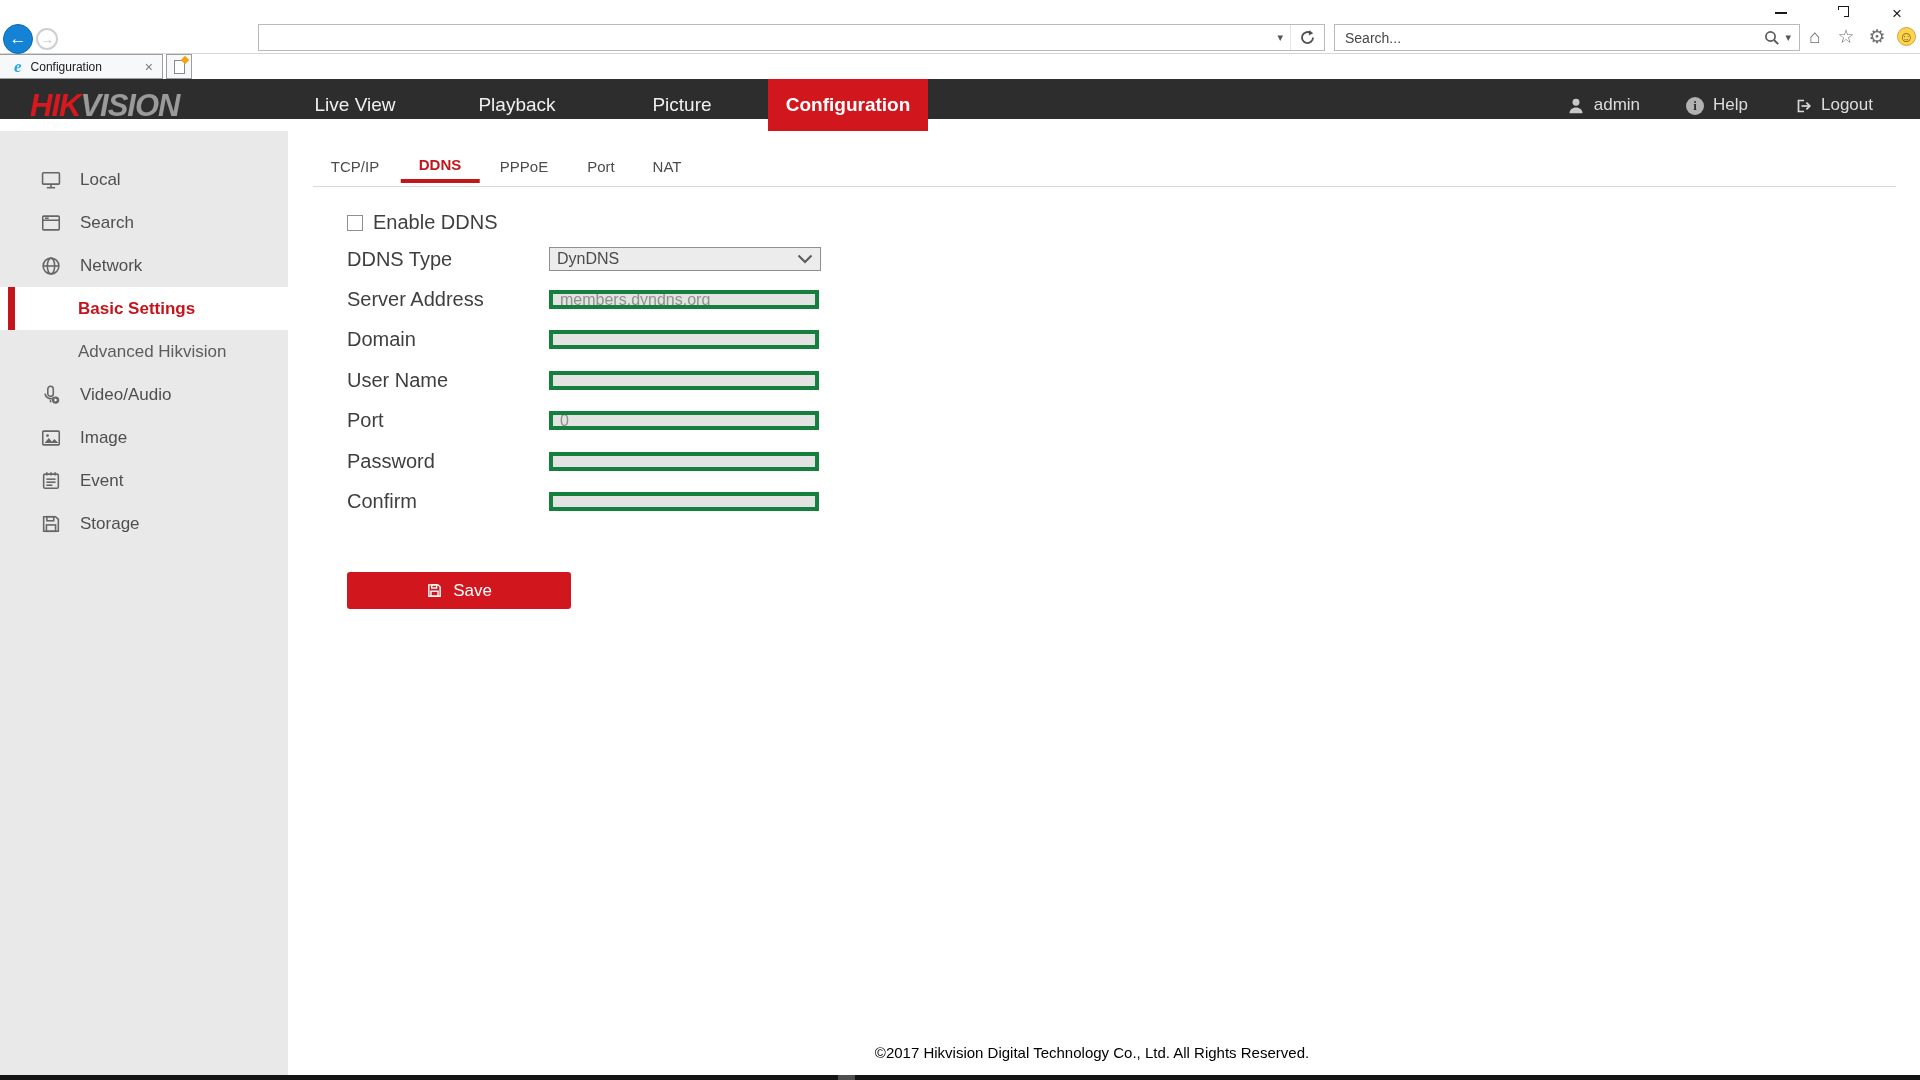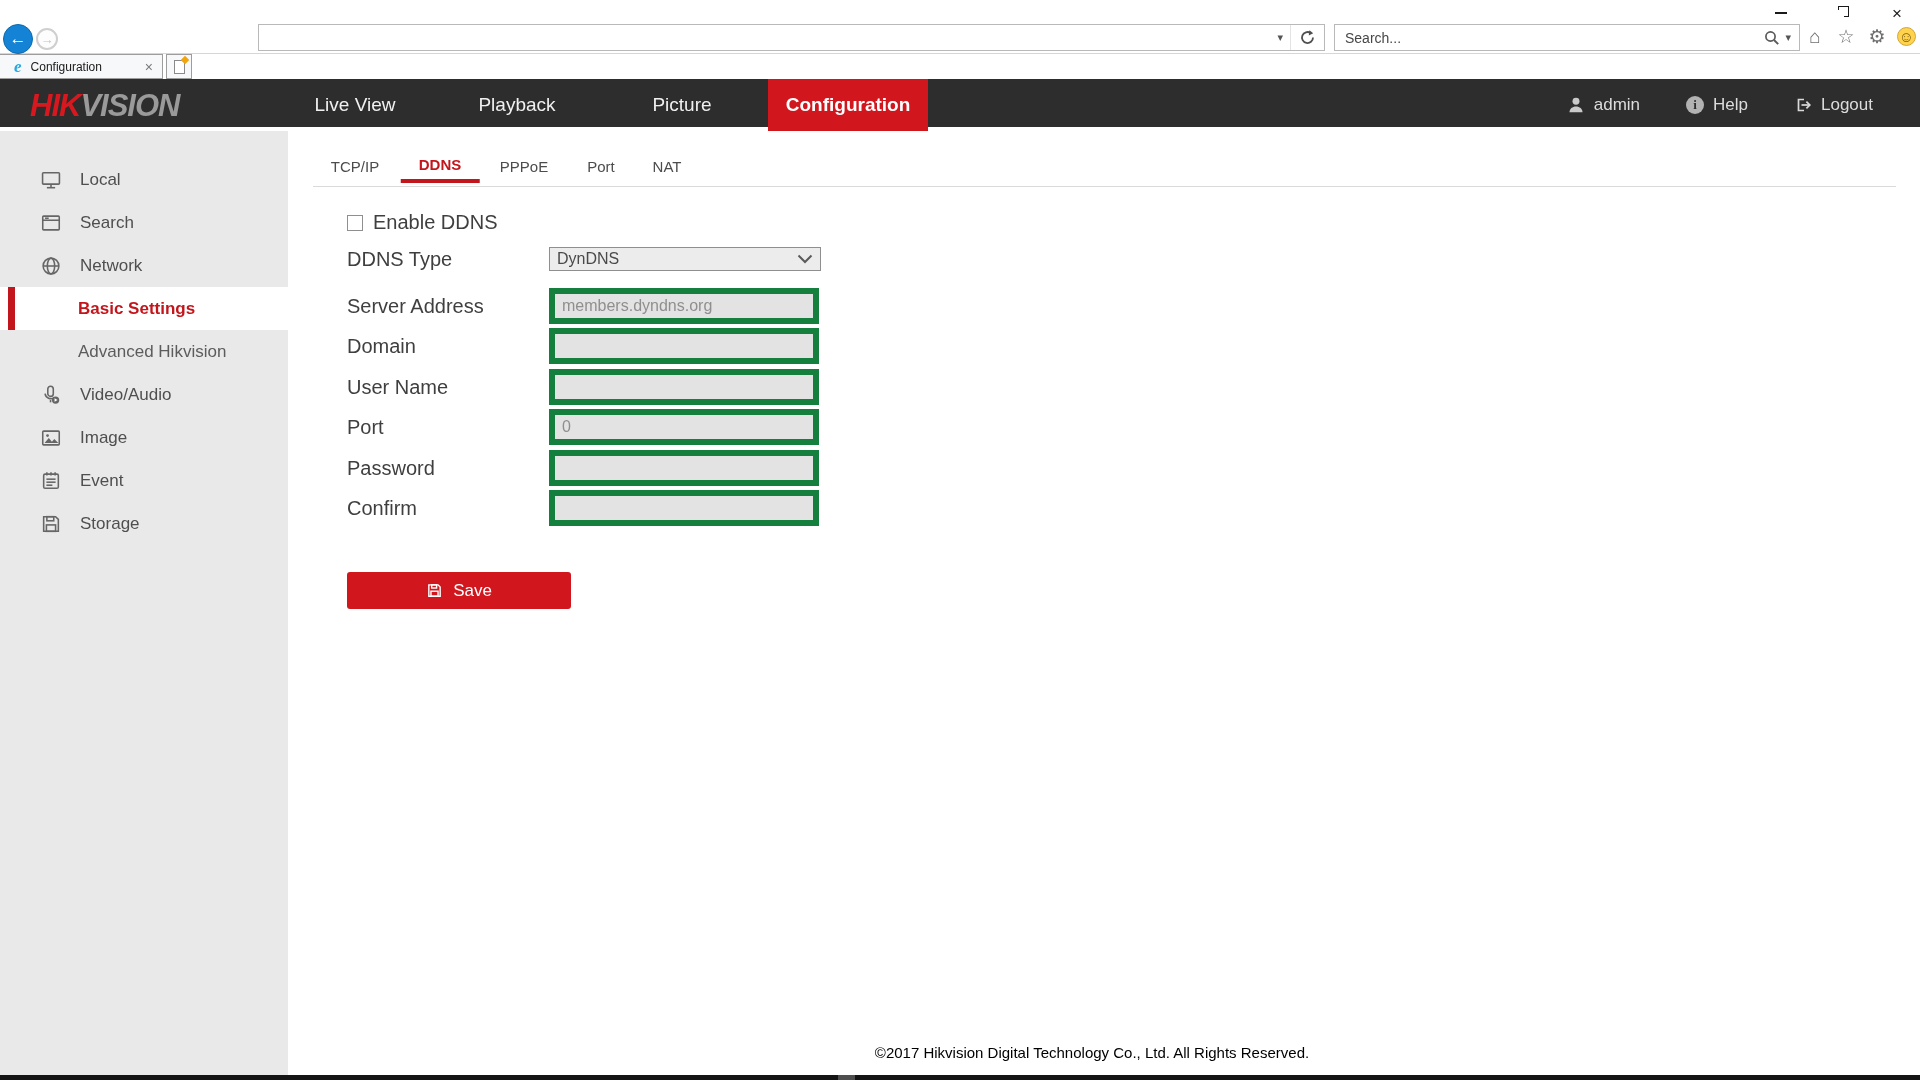--- a/index.html
+++ b/index.html
@@ -50,32 +50,32 @@
              color:#28a8e0; font-size:17px; margin-left:14px; line-height:1; }
   .btab-title { font-size:12px; color:#1a1a1a; margin-left:9px; flex:1; }
   .btab-close { color:#7a7a7a; font-size:14px; margin-right:9px; }
   .newtab { position:absolute; left:166px; top:0; width:26px; height:25px; background:#f7f8f9;
             border:1px solid #9d9d9d; display:flex; align-items:center; justify-content:center; }
   .newtab-page { position:relative; width:11px; height:14px; background:#fff; border:1px solid #8a8a8a; }
   .newtab-page::after { content:""; position:absolute; right:-4px; top:-4px; width:6px; height:6px;
                         background:#f0a30a; transform:rotate(45deg); }
 
   
-  .appheader { position:absolute; left:0; top:79px; width:1920px; height:48px; background:#2d2d2d; }
+  .appheader { position:absolute; left:0; top:79px; width:1920px; height:40px; background:#2d2d2d; }
   .logo { position:absolute; left:30px; top:11px; font-size:31px; font-weight:bold; font-style:italic;
           letter-spacing:-1px; line-height:1; }
   .logo .hik { color:#d8181f; }
   .logo .vision { color:#9a9a9a; }
   .hnav { position:absolute; top:0; height:52px; display:flex; align-items:center; justify-content:center;
           color:#f0f0f0; font-size:19px; transform:translateX(-50%); }
   .hnav-active { position:absolute; left:768px; top:0; width:160px; height:52px; background:#d2161e;
                  color:#fff; font-weight:bold; font-size:19px; display:flex; align-items:center; justify-content:center; }
   .huser { position:absolute; right:47px; top:0; height:52px; display:flex; align-items:center; gap:14px;
            color:#dcdcdc; font-size:17px; }
-  .huser .grp { display:flex; align-items:center; gap:9px; }
+  .huser .grp { display:flex; align-items:flex-end; gap:9px; }
   .grp-gap { width:18px; }
   .info-icon { width:18px; height:18px; border-radius:50%; background:#b2b2b2; color:#2d2d2d; font-weight:bold;
                font-family:"Liberation Serif", serif; font-size:13px; display:flex; align-items:center; justify-content:center; }
 
   
   .sidebar { position:absolute; left:0; top:131px; width:288px; height:944px; background:#e9e9e9; }
   .srow { position:relative; height:43px; display:flex; align-items:center; }
   .srow .sicon { position:absolute; left:40px; width:22px; height:22px; color:#666; }
   .srow .slabel { position:absolute; left:80px; font-size:17px; color:#4f4f4f; }
   .srow.sub .slabel { left:78px; color:#5c5c5c; }
@@ -91,21 +91,21 @@
   .ctabs-divider { position:absolute; left:313px; top:186px; width:1583px; height:1px; background:#dadada; }
 
   .chk-row { position:absolute; left:347px; top:211px; display:flex; align-items:center; gap:10px; }
   .chk { width:16px; height:16px; background:#fff; border:1px solid #8f8f8f; }
   .form-label { font-size:20px; color:#3f3f3f; }
   .frow { position:absolute; left:347px; display:flex; align-items:center; }
   .frow .form-label { width:202px; }
   .select { width:272px; height:24px; background:#ececec; border:1px solid #8f8f8f; display:flex;
             align-items:center; font-size:16px; color:#4a4a4a; padding:0 7px; }
   .select .sel-val { flex:1; }
-  .tinput { width:270px; height:36px; background:#e3e3e3; border:6px solid #15803d; font-size:16px;
+  .tinput { width:270px; height:19px; background:#e3e3e3; border:4px solid #15803d; font-size:16px;
             color:#8f8f8f; padding:0 7px; font-family:"Liberation Sans", sans-serif; outline:none; }
 
   .save-btn { position:absolute; left:347px; top:572px; width:224px; height:37px; background:#d2161e;
               border:none; border-radius:3px; color:#fff; font-size:17px; display:flex; align-items:center;
               justify-content:center; gap:10px; font-family:"Liberation Sans", sans-serif; cursor:pointer; }
 
   .page-footer { position:absolute; left:276px; top:1044px; width:1632px; text-align:center;
                  font-size:15px; color:#000000; }
 
   

